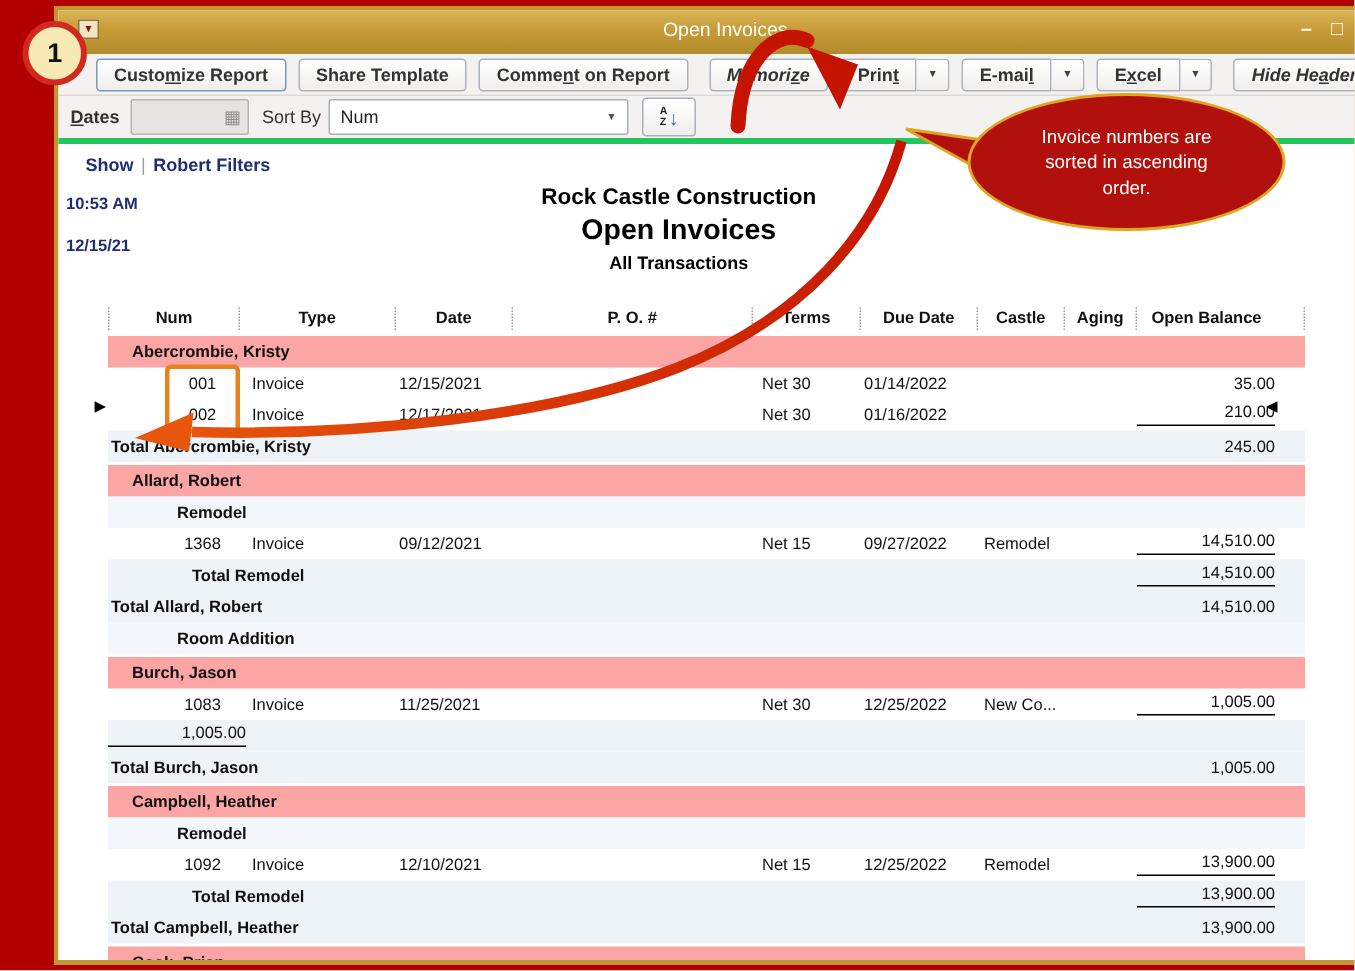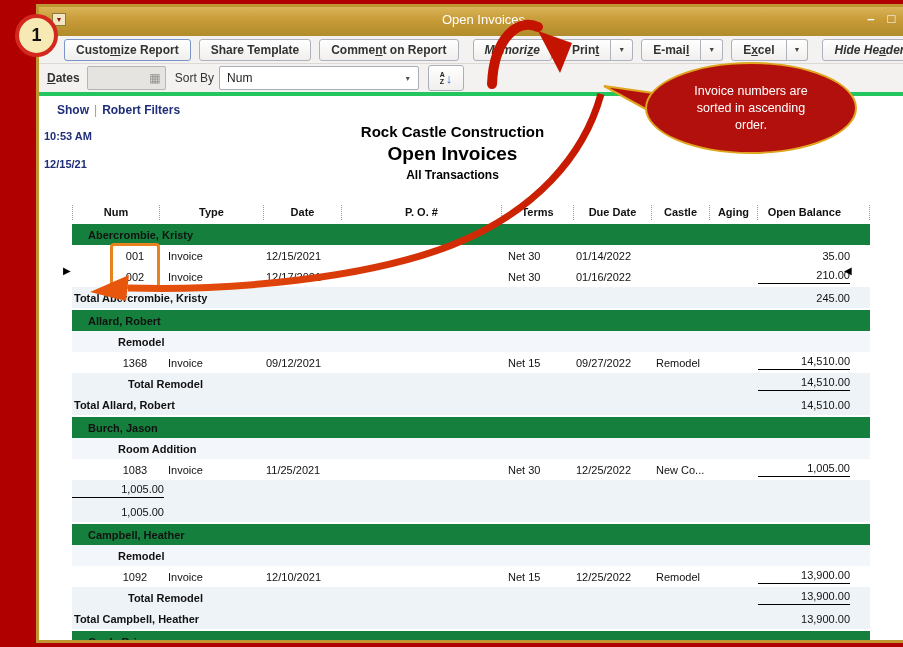--- a/index.html
+++ b/index.html
@@ -44,21 +44,21 @@
   .rc-title { font-size:19px; font-weight:bold; margin-top:3px; }
   .rc-sub { font-size:12px; font-weight:bold; margin-top:3px; }
 
   
   .table { position:absolute; left:33px; top:106px; width:798px; }
   .trow { display:grid; grid-template-columns:38px 50px 104px 78px 160px 72px 78px 58px 48px 112px; height:21px; align-items:center; font-size:11px; color:#111; }
   .thead { height:20px; font-weight:bold; }
   .thead .hc { height:15px; display:flex; align-items:center; justify-content:center; border-right:1px dotted #9B9B9B; }
   .thead .hc.first { grid-column:1/3; border-left:1px dotted #9B9B9B; }
   .thead .hc.right { justify-content:flex-end; padding-right:28px; }
-  .r-group { background:#15803d; margin-top:2px; font-weight:bold; }
+  .r-group { background:#fca5a5; margin-top:2px; font-weight:bold; }
   .r-group .lbl { grid-column:1/11; padding-left:16px; }
   .r-sub { background:#F3F6FA; font-weight:bold; }
   .r-sub .lbl { grid-column:1/11; padding-left:46px; }
   .r-tot { background:#EEF3F8; }
   .r-tot .lbl { grid-column:1/10; }
   .r-totj .lbl { padding-left:56px; }
   .r-totc .lbl { padding-left:2px; }
   .c-num { text-align:center; }
   .c-type { padding-left:8px; } .c-date { padding-left:2px; } .c-terms { padding-left:6px; }
   .c-due { padding-left:2px; } .c-cls { padding-left:4px; }
@@ -257,44 +257,45 @@
 
         <div class="trow r-tot r-totj">
           <div class="lbl">Total Remodel</div>
           <div class="c-bal ul"><span class="amt">14,510.00</span></div>
         </div>
         <div class="trow r-tot r-totc">
           <div class="lbl">Total Allard, Robert</div>
           <div class="c-bal"><span class="amt">14,510.00</span></div>
         </div>
 
-        <div class="trow r-group">
-            <div class="lbl">Burch, Jason</div>
-          </div>
         <div class="trow r-sub">
             <div class="lbl">Room Addition</div>
+          </div>
+        <div class="trow r-group">
+            <div class="lbl">Burch, Jason</div>
           </div>
 
         <div class="trow">
           <div></div>
             <div class="c-num">1083</div>
           <div class="c-type">Invoice</div>
           <div class="c-date">11/25/2021</div>
           <div></div>
           <div class="c-terms">Net 30</div>
           <div class="c-due">12/25/2022</div>
           <div class="c-cls">New Co...</div>
           <div></div>
           <div class="c-bal ul"><span class="amt">1,005.00</span></div>
         </div>
 
         <div class="trow r-tot r-totj">
           <div class="c-bal ul"><span class="amt">1,005.00</span></div>
         </div>
         <div class="trow r-tot r-totc">
+          <div class="lbl">Total Burch, Jason</div>
           <div class="c-bal"><span class="amt">1,005.00</span></div>
         </div>
 
         <div class="trow r-group">
             <div class="lbl">Campbell, Heather</div>
           </div>
         <div class="trow r-sub">
             <div class="lbl">Remodel</div>
           </div>
 

